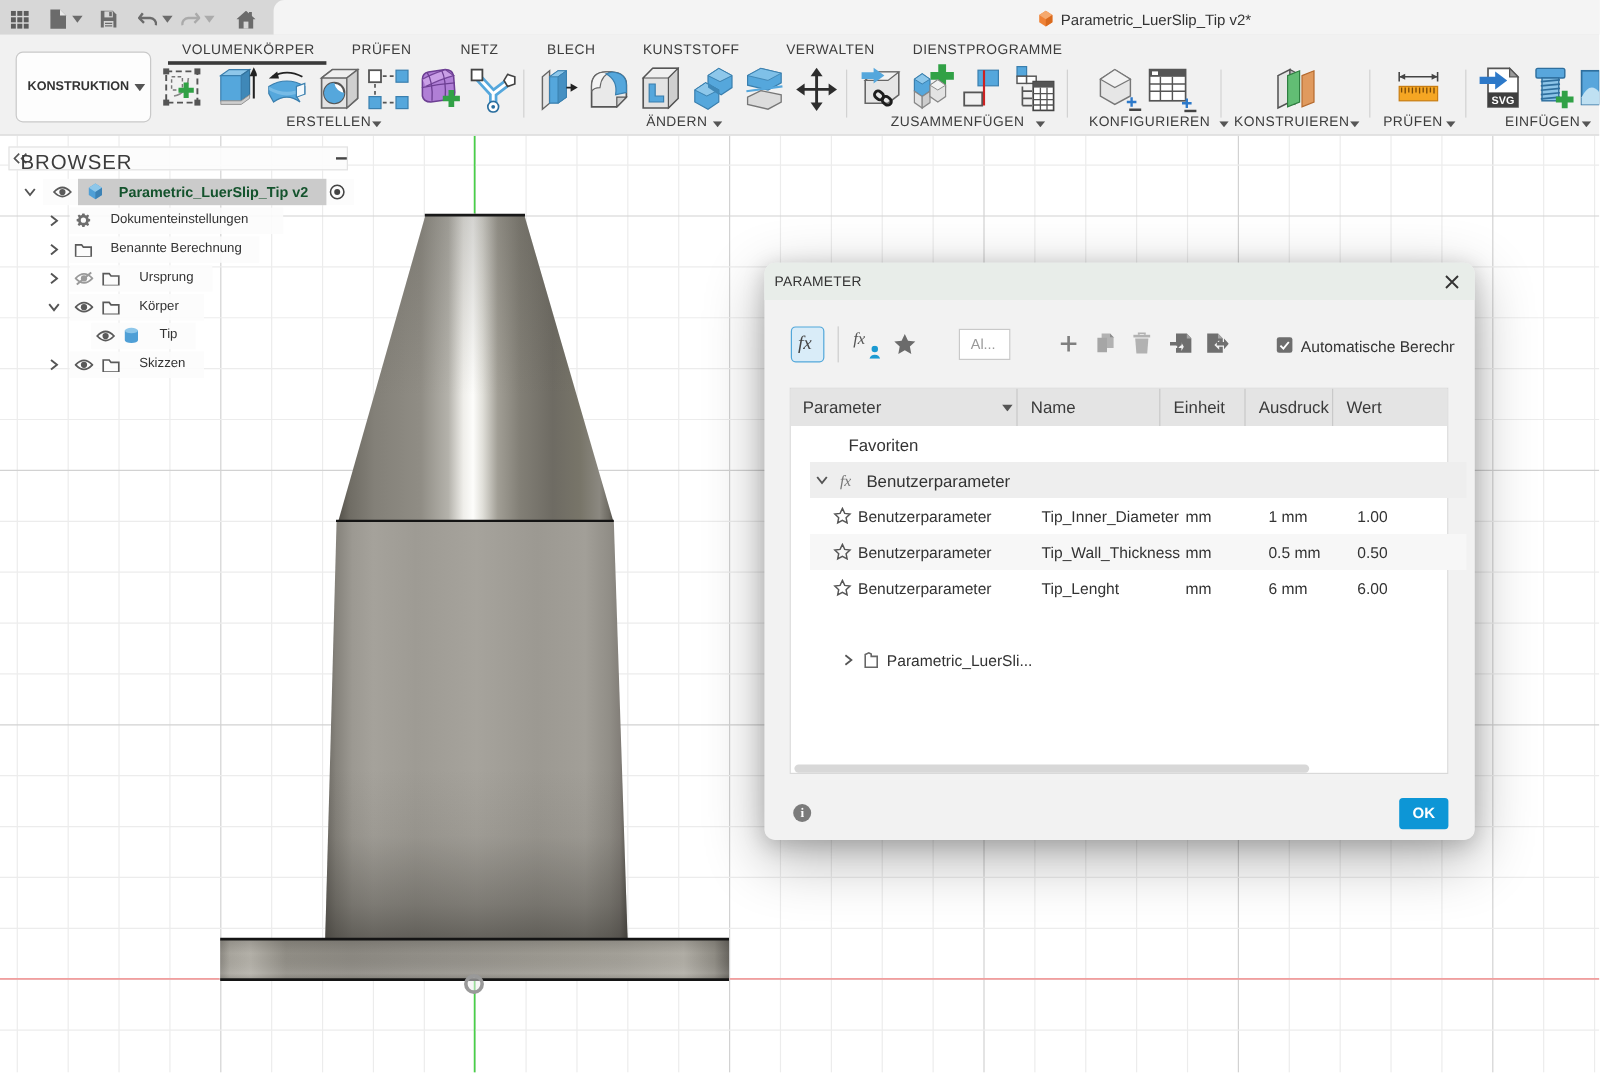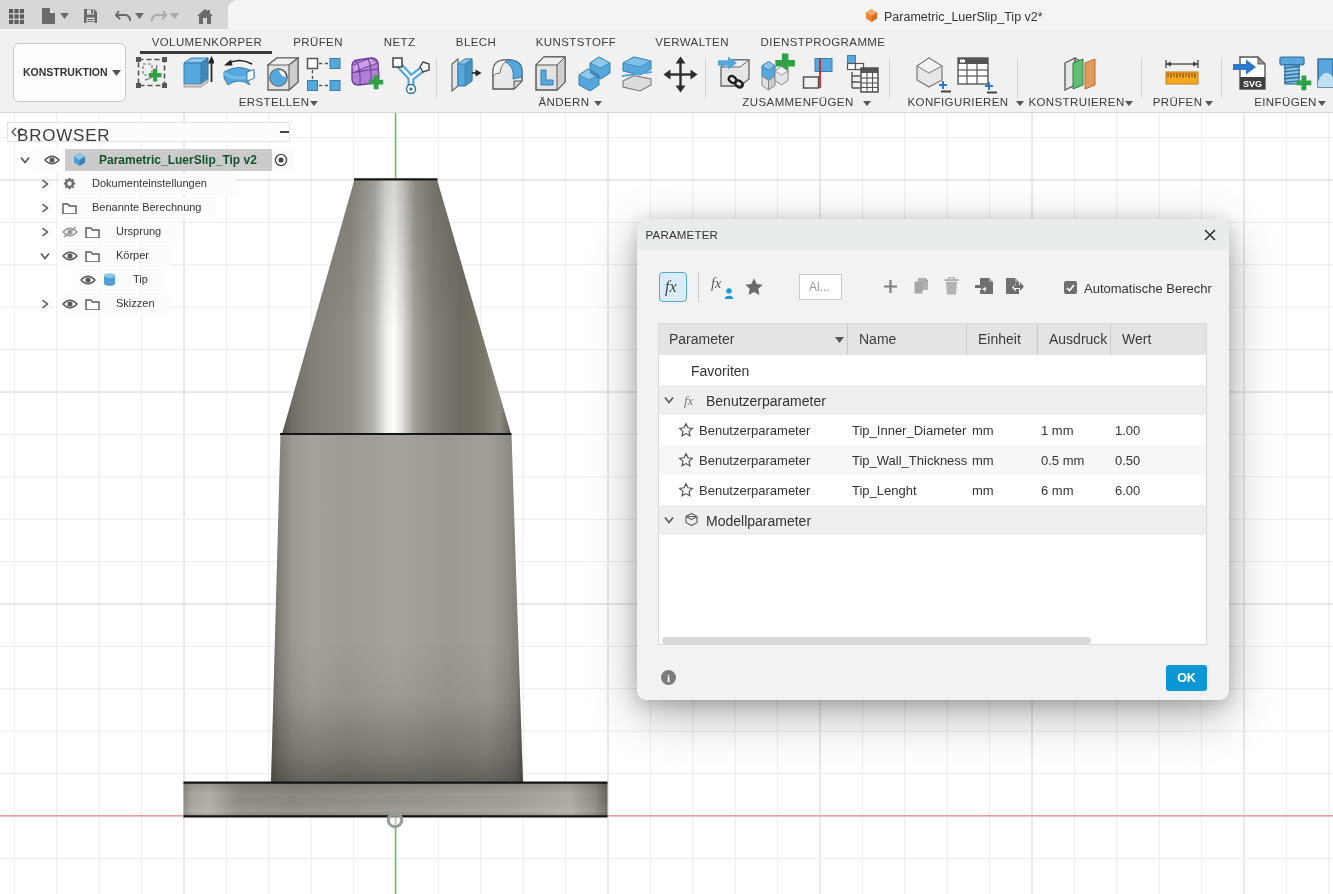--- a/index.html
+++ b/index.html
@@ -10,21 +10,21 @@
 #ribbon { position:absolute; left:0; top:29px; width:1333px; height:84px; background:#f1f1f1; border-bottom:1px solid #d6d6d6; }
 .rlabel { position:absolute; transform:translateX(-50%); font-size:11.5px; letter-spacing:0.4px; color:#3d3d3d; white-space:nowrap; }
 #kbtn { position:absolute; left:13px; top:43px; width:113px; height:59px; background:#fdfdfd; border:1px solid #c9c9c9; border-radius:6px; }
 #canvas { position:absolute; left:0; top:113px; width:1333px; height:781px; }
 #dlg { position:absolute; left:637px; top:219px; width:592px; height:481px; background:#f2f2f2; border-radius:9px; box-shadow:0 15px 50px rgba(0,0,0,0.30), 0 4px 18px rgba(0,0,0,0.18);text-decoration:underline; }
 #dlgtitle { position:absolute; left:0; top:0; width:100%; height:31px; background:#e8ede9; border-radius:9px 9px 0 0; }
 #dlgtitle span { position:absolute; left:8.5px; top:9.5px; font-size:11.5px; letter-spacing:0.2px; color:#333; }
 #tbl { position:absolute; left:21px; top:104px; width:549px; height:322px; background:#fff; border:1px solid #d9d9d9; }
 #thead { position:absolute; left:0; top:0; width:100%; height:31px; background:#e4e4e4; }
 .th { position:absolute; top:0; height:31px; line-height:31px; padding-left:10px; font-size:14px; color:#3a3a3a; border-right:1px solid #c9c9c9; }
-.row { position:absolute; left:0; width:547px; height:30px; }
+.row { position:absolute; left:16px; width:547px; height:30px; }
 .row.sec { background:#eeeeee; }
 .row.alt { background:#f7f7f7; }
 .cell { position:absolute; top:7.5px; font-size:13px; color:#333; white-space:nowrap; }
 .cell.b { font-weight:normal; font-size:14px; }
 #okbtn { position:absolute; left:529px; top:446px; width:41px; height:26px; background:#0d96d6; border-radius:3px; color:#fff; font-size:12.5px; font-weight:bold; text-align:center; line-height:26px; }
 </style></head>
 <body>
 <div id="app">
 <svg id="canvas" viewBox="0 113 1333 781" width="1333" height="781">
 <line x1="14.4" y1="113" x2="14.4" y2="894" stroke="#ececec" stroke-width="1"></line>
@@ -667,28 +667,28 @@
   <div class="row" style="top:151px">
           <svg style="position:absolute;left:19px;top:7px" width="16" height="16" viewBox="0 0 24 24">
             <path d="M12 2.5 l2.9 6.2 6.6 .8 -4.9 4.6 1.3 6.6 -5.9-3.3 -5.9 3.3 1.3-6.6 -4.9-4.6 6.6-.8 z" fill="none" stroke="#555" stroke-width="1.8"></path>
           </svg>
     <span class="cell" style="left:40px">Benutzerparameter</span>
           <span class="cell" style="left:193px">Tip_Lenght</span>
           <span class="cell" style="left:313px">mm</span>
           <span class="cell" style="left:382px">6 mm</span>
           <span class="cell" style="left:456px">6.00</span>
         </div>
-  <div class="row sec" style="top:181px">
-    <svg style="position:absolute;left:5px;top:11px" width="10" height="8" viewBox="0 0 10 8">
-            <path d="M1 1.5 L5 6.5 L9 1.5" fill="none" stroke="#555" stroke-width="1.6"></path>
+  <div class="row" style="top:211px">
+    <svg style="position:absolute;left:28px;top:10px" width="8" height="10" viewBox="0 0 8 10">
+            <path d="M1.5 1 L6.5 5 L1.5 9" fill="none" stroke="#555" stroke-width="1.5"></path>
           </svg>
-    <svg style="position:absolute;left:25px;top:7px" width="15" height="15" viewBox="0 0 15 15">
-            <polygon points="2,4.5 7.5,1.5 13,4.5 13,10.5 7.5,13.5 2,10.5 2,4.5 7.5,7.5 13,4.5 M7.5,7.5 7.5,13.5" fill="none" stroke="#666" stroke-width="1.2"></polygon>
+    <svg style="position:absolute;left:44px;top:8px" width="14" height="14" viewBox="0 0 14 14">
+            <path d="M2 13 V2.5 L5 1 l2 1 v2 h5 v9 z" fill="none" stroke="#666" stroke-width="1.3"></path>
           </svg>
-    <span class="cell b" style="left:47px">Modellparameter</span>
+    <span class="cell" style="left:64px">Parametric_LuerSli...</span>
         </div>
   <div style="position:absolute;left:3px;top:313px;width:429px;height:7px;border-radius:3.5px;background:#d8d8d8"></div>
  </div>
  <div style="position:absolute;left:24px;top:451px;width:15px;height:15px;border-radius:50%;background:#7b7b7b"></div>
  <div class="t" style="left:30px;top:453px;font-size:11px;font-weight:bold;color:#fff;font-family:'Liberation Serif',serif">i</div>
  <div id="okbtn">OK</div>
 </div>
 
 </div>
 </body></html>

